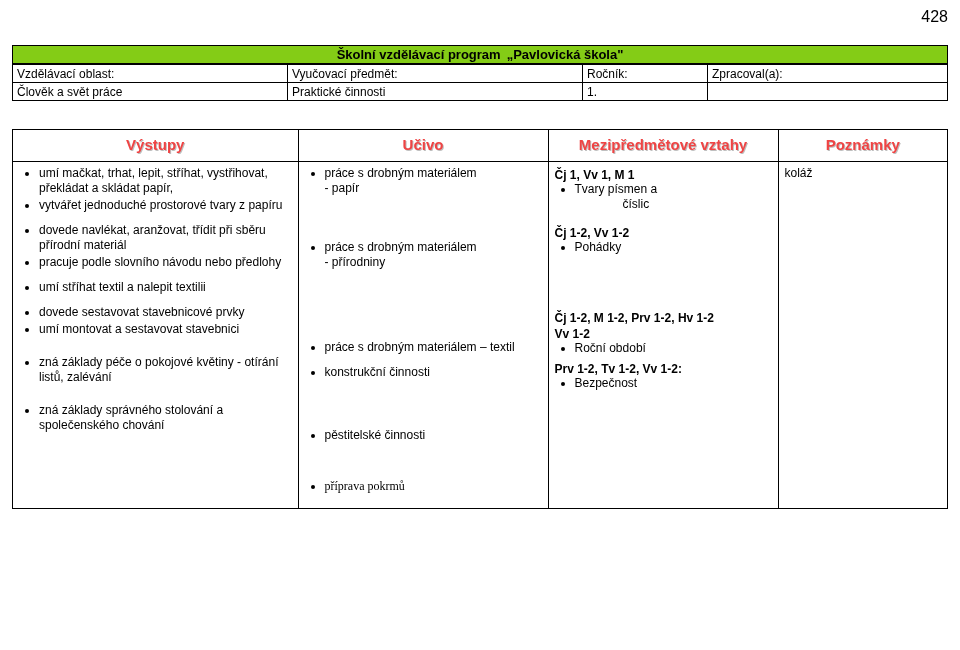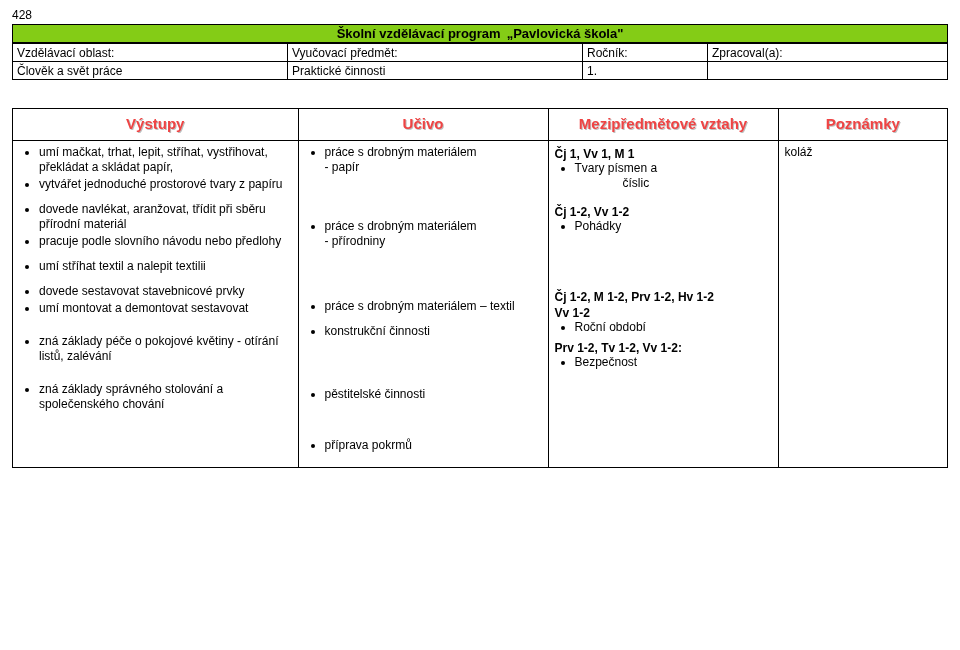--- a/index.html
+++ b/index.html
@@ -6,23 +6,23 @@
   body {
     margin: 0;
     padding: 8px 12px;
     font-family: Arial, sans-serif;
     font-size: 12px;
     background: #fff;
     color: #000;
     width: 960px;
   }
   .page-num {
-    text-align: left;
-    font-size: 12px;
-    margin-bottom: 2px;
+    text-align: right;
+    font-size: 16px;
+    margin-bottom: 19px;
   }
   .title-bar {
     background: #84cc16;
     border: 1px solid #000;
     text-align: center;
     font-weight: bold;
     font-size: 13px;
     padding: 1px 0;
     display: flex;
     justify-content: center;
@@ -131,21 +131,21 @@
         </ul>
       </div>
       <div class="row-block">
         <ul class="b">
           <li>umí stříhat textil a nalepit textilii</li>
         </ul>
       </div>
       <div class="row-block">
         <ul class="b">
           <li>dovede sestavovat stavebnicové prvky</li>
-          <li>umí montovat a demontovat sestavovat</li>
+          <li>umí montovat a sestavovat stavebnici</li>
         </ul>
       </div>
       <div class="row-block" style="margin-top:18px;">
         <ul class="b">
           <li>zná základy péče o pokojové květiny - otírání listů, zalévání</li>
         </ul>
       </div>
       <div class="row-block" style="margin-top:18px;">
         <ul class="b">
           <li>zná základy správného stolování a společenského chování</li>
@@ -163,36 +163,36 @@
         </ul>
       </div>
       <div class="row-block" style="margin-top:44px;">
         <ul class="b">
           <li>
             <span>práce s  drobným materiálem</span><br>
             <span>- přírodniny</span>
           </li>
         </ul>
       </div>
-      <div class="row-block" style="margin-top:50px;">
+      <div class="row-block" style="margin-top:70px;">
         <ul class="b">
           <li>práce s drobným materiálem – textil</li>
         </ul>
       </div>
       <div class="row-block" style="margin-top:6px;">
         <ul class="b">
           <li>konstrukční činnosti</li>
         </ul>
       </div>
       <div class="row-block" style="margin-top:48px;">
         <ul class="b">
           <li>pěstitelské činnosti</li>
         </ul>
       </div>
-      <div class="row-block" style="margin-top:36px;">
+      <div class="row-block" style="margin-top:36px;font-family:Liberation Serif, serif;">
         <ul class="b">
           <li>příprava pokrmů</li>
         </ul>
       </div>
     </td>
 
     <td>
       <div class="rel-head">Čj 1, Vv 1, M 1</div>
       <ul class="b">
         <li>

